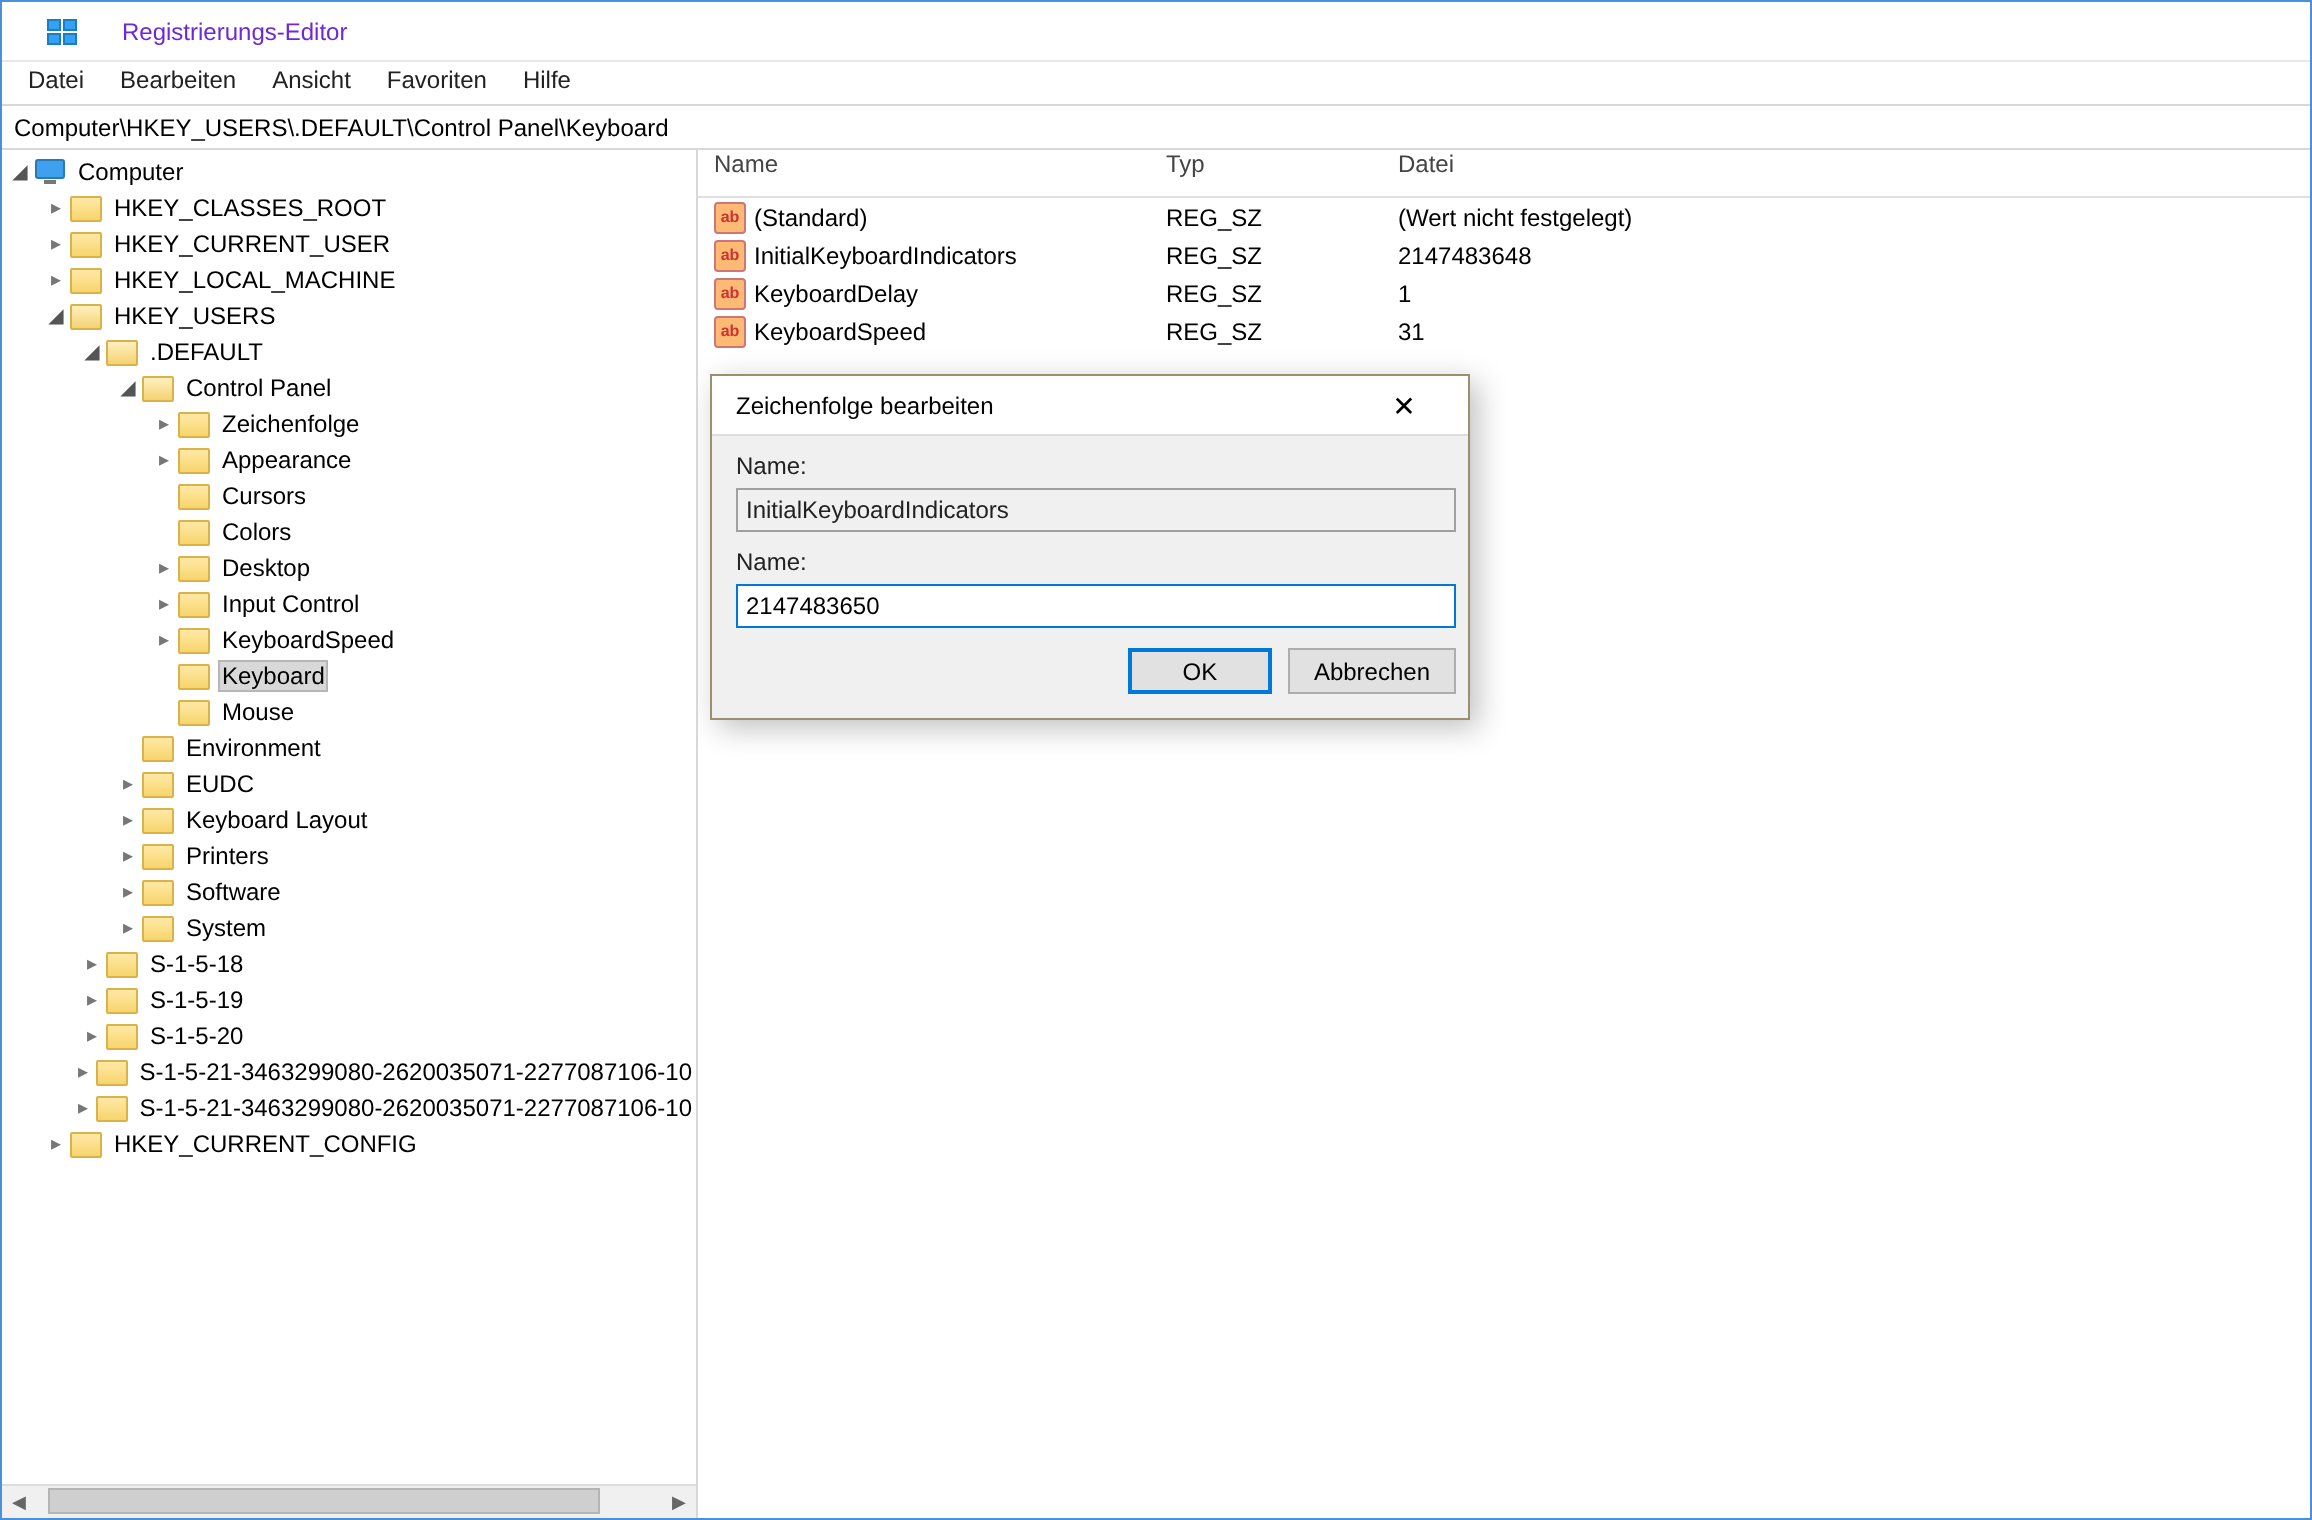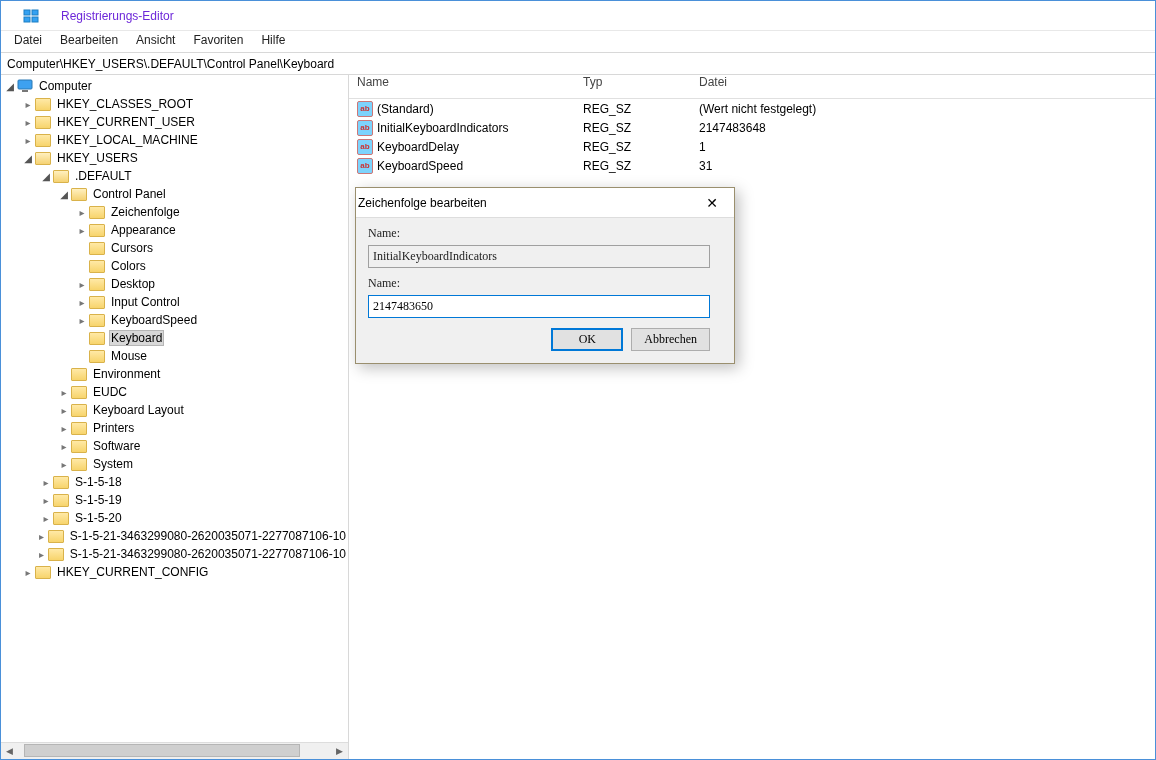--- a/index.html
+++ b/index.html
@@ -153,49 +153,49 @@
   .list-row {
     display:flex;
     height: 19px;
     align-items:center;
   }
   .list-row .col { padding: 0 8px; display:flex; align-items:center; gap:4px;}
   .val-icon {
     width:16px; height:16px;
     display:inline-flex; align-items:center; justify-content:center;
     border:1px solid #c77; border-radius:2px;
-    background:#7dd3fc;
+    background:#fdba74;
   }
   .val-icon span{
     font-size:8px; font-weight:bold; color:#c33; line-height:1;
   }
   
   .dialog {
     position:absolute;
     left: 6px; top: 112px;
     width: 380px;
     background:#f0f0f0;
     border:1px solid #9a8f6e;
     box-shadow: 4px 4px 14px rgba(0,0,0,0.25);
   }
   .dialog-title {
     height:30px;
     display:flex; align-items:center;
-    padding:0 2px;
+    padding:0 12px;
     background:#fff;
     border-bottom:1px solid #ddd;
     justify-content:space-between;
   }
   .dialog-title .close {
     width:40px; height:100%;
     display:inline-flex; align-items:center; justify-content:center;
     font-size:14px;
     cursor:default;
   }
-  .dialog-body { padding: 8px 24px 12px 12px; font-family: Liberation Serif, serif; }
+  .dialog-body { padding: 8px 6px 12px 12px; }
   .dialog-body label { color:#222; display:block; margin-bottom:4px;}
   .dialog-body input[type=text] {
     width:100%;
     font: inherit;
     padding:3px 4px;
     border:1px solid #7a7a7a;
     background:#fff;
   }
   .dialog-body input.readonly {
     background:#f0f0f0;

